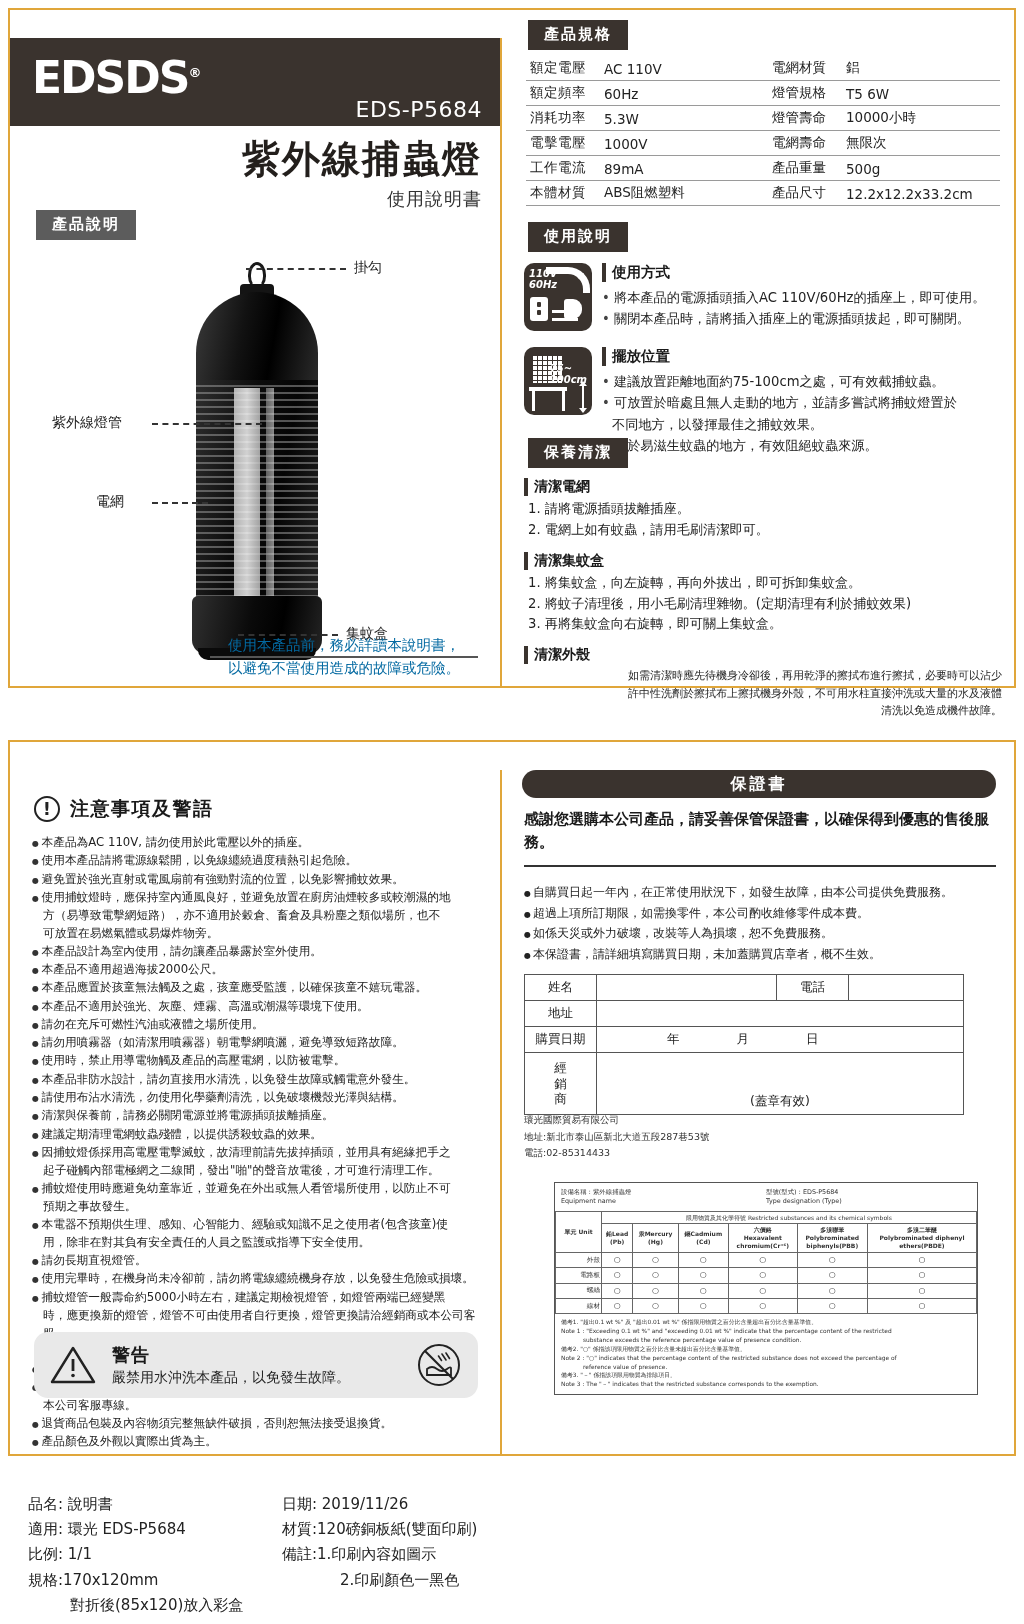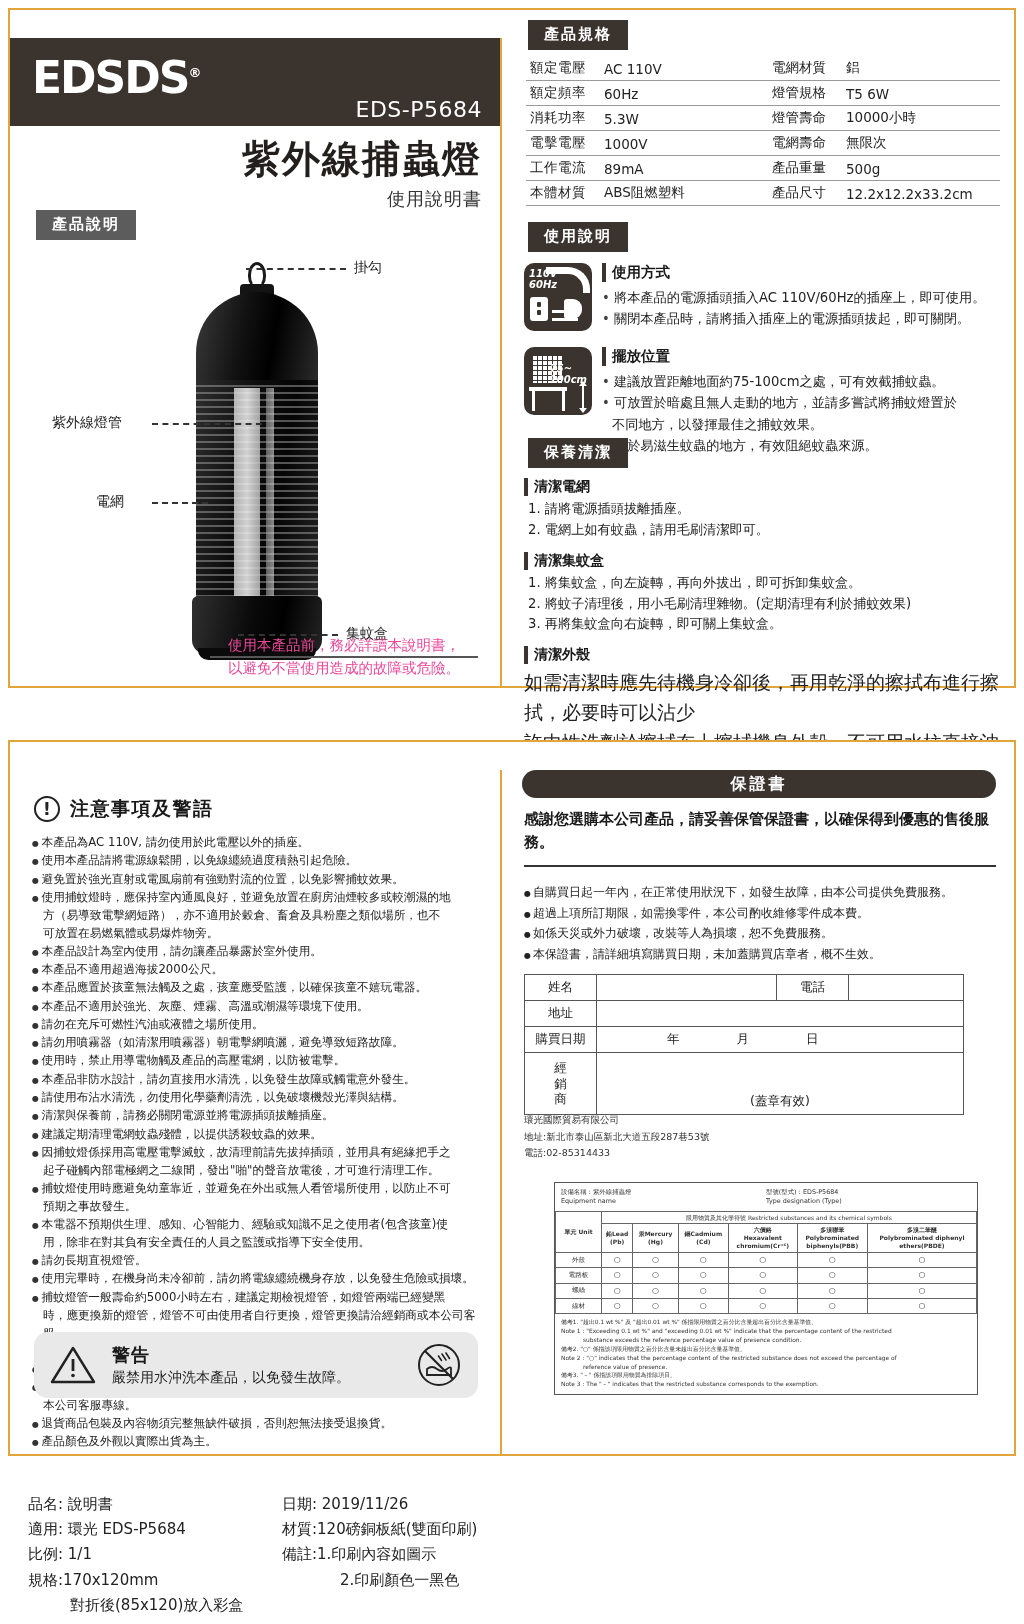--- a/index.html
+++ b/index.html
@@ -109,21 +109,21 @@
   }
 
   .callout { position: absolute; font-size: 14px; color: #222; white-space: nowrap; }
   .lead-line {
     position: absolute; height: 0;
     border-top: 2px dashed #333;
   }
 
   .figure-note {
     position: absolute; right: 22px; bottom: 6px; width: 268px;
-    text-align: center; font-size: 14.5px; line-height: 1.5; color: #ec4899;
+    text-align: center; font-size: 14.5px; line-height: 1.5; color: #0369a1;
   }
   .figure-note .nl2 { border-top: 2px solid #555; padding-top: 0; display: block; }
 
   
   .spec-wrap { position: absolute; left: 24px; top: 46px; right: 14px; }
   table.spec { width: 100%; border-collapse: collapse; font-size: 13.5px; }
   table.spec td { border-bottom: 1px solid #9a9a9a; padding: 3px 2px 3px 4px; vertical-align: bottom; white-space: nowrap; }
   td.k { width: 74px; text-align: left; letter-spacing: 0.5px; }
   td.v { width: 168px; padding-left: 8px; }
   td.k2 { width: 74px; padding-left: 18px; }
@@ -193,21 +193,21 @@
   .u-cont { font-size: 13.2px; line-height: 1.62; color: #222; padding-left: 10px; }
 
   
   .maint-wrap { position: absolute; left: 22px; top: 468px; right: 12px; }
   .m-block { margin-bottom: 11px; }
   .m-head {
     font-size: 14px; font-weight: 700; color: #1a1a1a;
     border-left: 4px solid #3a332e; padding-left: 6px; margin-bottom: 3px;
   }
   .m-li { font-size: 13.2px; line-height: 1.58; color: #222; padding-left: 4px; }
-  .m-para { font-size: 19px; line-height: 1.58; color: #222; }
+  .m-para { font-size: 11px; line-height: 1.58; color: #222; text-align: right; }
 
   
   .caution-head {
     position: absolute; left: 24px; top: 26px;
     display: flex; align-items: center; gap: 10px;
   }
   .warn-circle {
     width: 26px; height: 26px; border: 2.4px solid #222; border-radius: 50%;
     display: flex; align-items: center; justify-content: center;
     font-size: 17px; font-weight: 700; line-height: 1; color: #222;
@@ -268,21 +268,21 @@
     position: absolute; left: 52px; top: 440px; width: 424px;
     border: 1px solid #555; padding: 0;
     font-size: 6.4px; color: #333;
   }
   .rohs-head { display: flex; padding: 5px 6px 4px 6px; }
   .rohs-head .c { flex: 1; line-height: 1.45; }
   table.rt { width: 100%; border-collapse: collapse; font-size: 6px; }
   table.rt th, table.rt td { border: 1px solid #666; text-align: center; padding: 2px 1px; line-height: 1.3; }
   table.rt th.unit { width: 46px; }
   table.rt th.span { font-weight: normal; }
-  table.rt td.unitname { font-size: 6.6px; }
+  table.rt td.unitname { font-size: 6.6px; text-align: right; }
   table.rt td.mark { font-size: 8px; }
   .rohs-notes { padding: 4px 6px 5px 6px; line-height: 1.5; font-size: 5.9px; }
   .rohs-notes .ind { padding-left: 22px; display: block; }
 
   
   .footer { position: absolute; left: 28px; top: 1492px; width: 960px; display: flex; }
   .fcol { font-size: 15px; line-height: 1.68; color: #222; }
   .fcol-a { width: 254px; }
   .fcol-b { flex: 1; }
   .findent { padding-left: 42px; display: block; }

